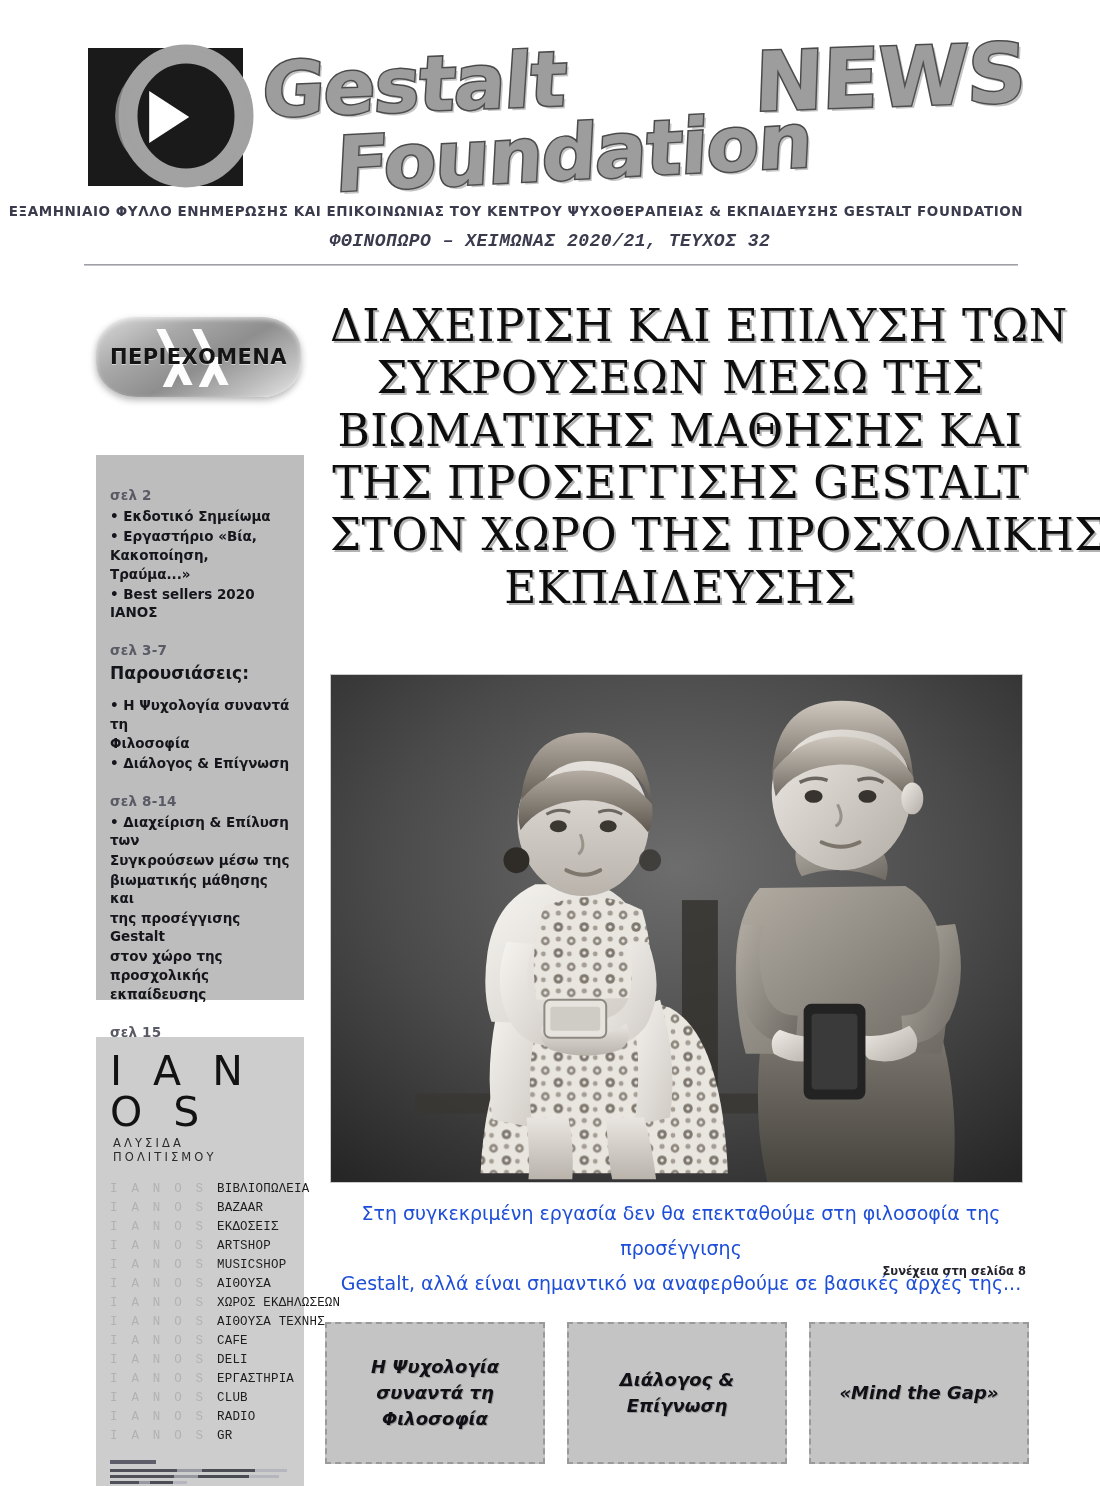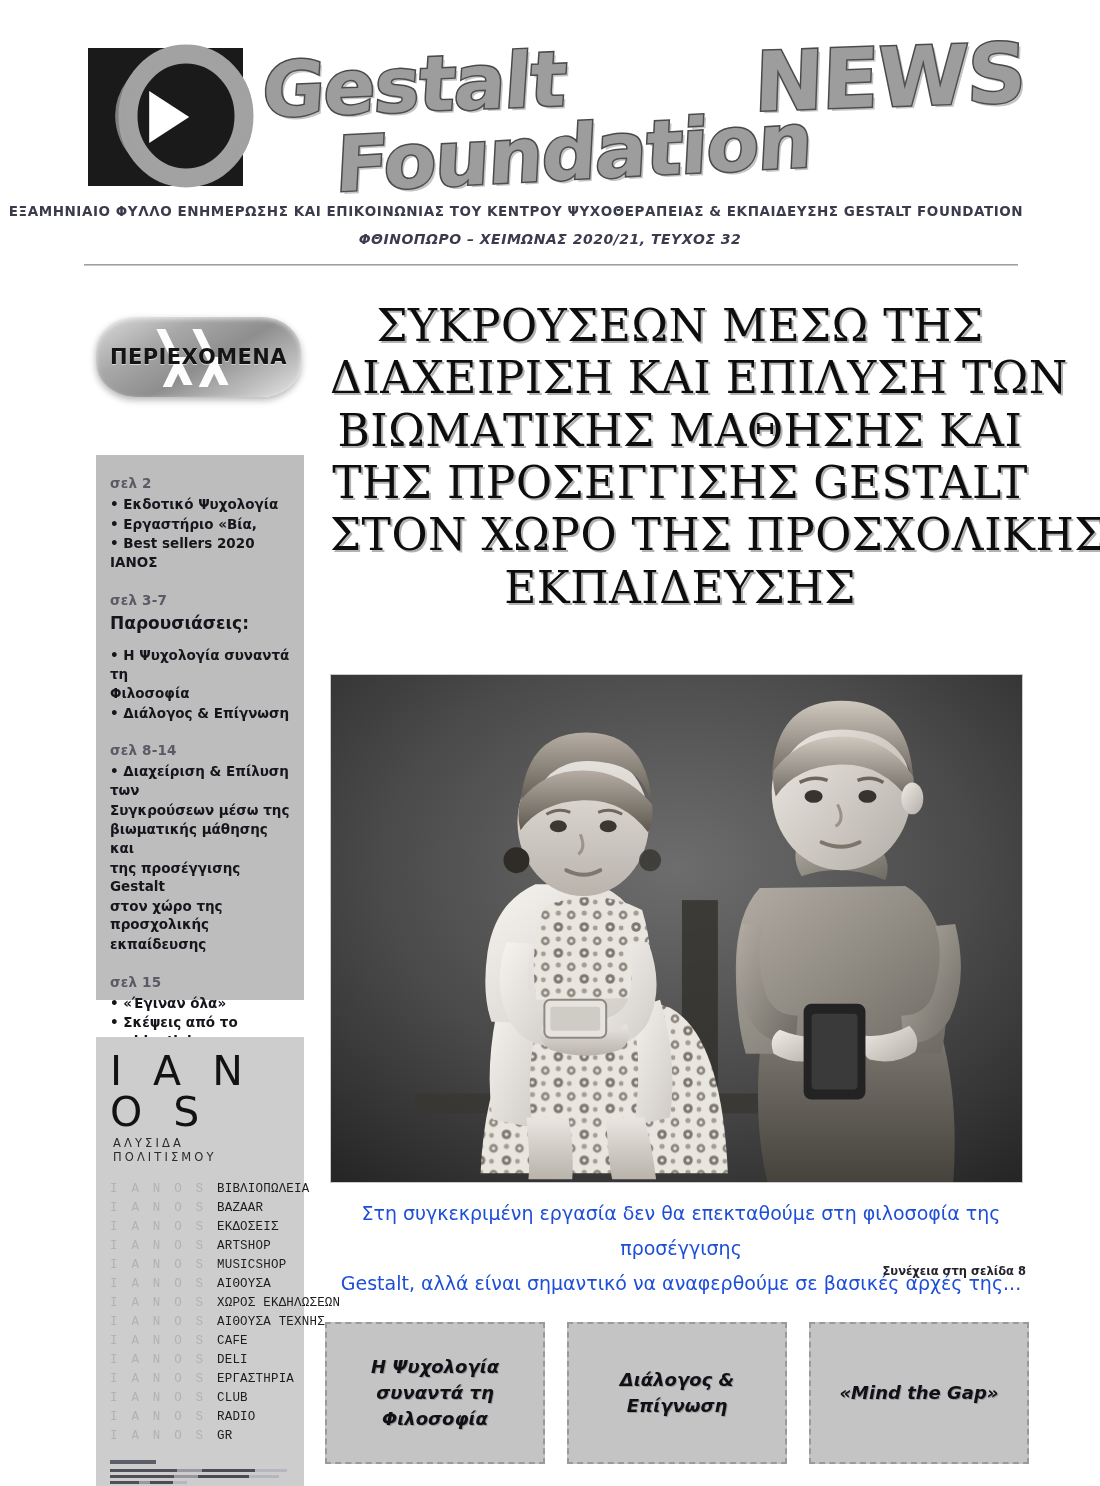--- a/index.html
+++ b/index.html
@@ -53,22 +53,22 @@
 
   .strap{
     position:absolute;left:0;top:203px;width:1032px;
     text-align:center;
     font-size:13.5px;letter-spacing:.55px;
     color:#3b3b4e;font-weight:600;
   }
   .strap2{
     position:absolute;left:0;top:231px;width:1100px;
     text-align:center;
-    font-size:14px;letter-spacing:.5px;
-    color:#3b3b4e;font-weight:600;font-style:italic;
+    font-size:18px;letter-spacing:.5px;
+    color:#3b3b4e;font-weight:600;font-style:italic;font-family:Liberation Mono, monospace;
   }
   .rule{
     position:absolute;left:84px;top:264px;width:934px;height:2px;
     background:linear-gradient(to bottom,#8d8d93,#d8d8dc);
   }
 
   
   .toc-badge{
     position:absolute;left:96px;top:317px;width:205px;height:80px;
     border-radius:40px/34px;
@@ -88,21 +88,21 @@
     position:absolute;left:0;top:0;width:205px;height:80px;
     display:flex;align-items:center;justify-content:center;
     font-size:21px;font-weight:bold;letter-spacing:.4px;
     color:#141414;
     text-shadow:0 1px 0 rgba(255,255,255,.55);
   }
 
   .toc-box{
     position:absolute;left:96px;top:455px;width:208px;height:545px;
     background:#bdbdbd;
-    padding:20px 14px 0 14px;
+    padding:32px 14px 0 14px;
     box-sizing:border-box;
   }
   .toc-group{margin-bottom:20px;}
   .toc-page{
     font-size:13.5px;color:#5a5a66;font-weight:600;
     margin-bottom:4px;letter-spacing:.2px;
   }
   .toc-sub{
     font-size:17px;color:#15151c;font-weight:bold;
     line-height:1.38;margin-bottom:11px;
@@ -241,22 +241,23 @@
     <div class="chev a"></div>
     <div class="chev b"></div>
     <div class="chev c"></div>
     <div class="chev d"></div>
     <div class="toc-badge-label">ΠΕΡΙΕΧΟΜΕΝΑ</div>
   </div>
 
   <div class="toc-box" id="toc-box">
       <div class="toc-group">
         <div class="toc-page">σελ 2</div>
-        <div class="toc-item">• Εκδοτικό Ψυχολογία</div>
+        <div class="toc-item">• Εκδοτικό Σημείωμα</div>
         <div class="toc-item">• Εργαστήριο «Βία,</div>
+        <div class="toc-item">Κακοποίηση, Τραύμα...»</div>
         <div class="toc-item">• Best sellers 2020 ΙΑΝΟΣ</div>
       </div>
       <div class="toc-group">
         <div class="toc-page">σελ 3-7</div>
         <div class="toc-sub">Παρουσιάσεις:</div>
         <div class="toc-item">• Η Ψυχολογία συναντά τη</div>
         <div class="toc-item">Φιλοσοφία</div>
         <div class="toc-item">• Διάλογος &amp; Επίγνωση</div>
       </div>
       <div class="toc-group">
@@ -303,22 +304,22 @@
     <div class="fineprint">
       <div class="fp-head"></div>
       <div class="fp-line s1"></div>
       <div class="fp-line s2"></div>
       <div class="fp-line s3"></div>
 
     </div>
   </div>
 
   <div class="headline" id="headline">
+      <div>ΔΙΑΧΕΙΡΙΣΗ ΚΑΙ ΕΠΙΛΥΣΗ ΤΩΝ</div>
       <div>ΣΥΚΡΟΥΣΕΩΝ ΜΕΣΩ ΤΗΣ</div>
-      <div>ΔΙΑΧΕΙΡΙΣΗ ΚΑΙ ΕΠΙΛΥΣΗ ΤΩΝ</div>
       <div>ΒΙΩΜΑΤΙΚΗΣ ΜΑΘΗΣΗΣ ΚΑΙ</div>
       <div>ΤΗΣ ΠΡΟΣΕΓΓΙΣΗΣ GESTALT</div>
       <div>ΣΤΟΝ ΧΩΡΟ ΤΗΣ ΠΡΟΣΧΟΛΙΚΗΣ</div>
       <div>ΕΚΠΑΙΔΕΥΣΗΣ</div>
     </div>
 
   <div class="photo">
     <svg viewBox="0 0 693 509" preserveAspectRatio="xMidYMid slice">
       <defs>
         <radialGradient id="bg" cx="50%" cy="38%" r="78%">

